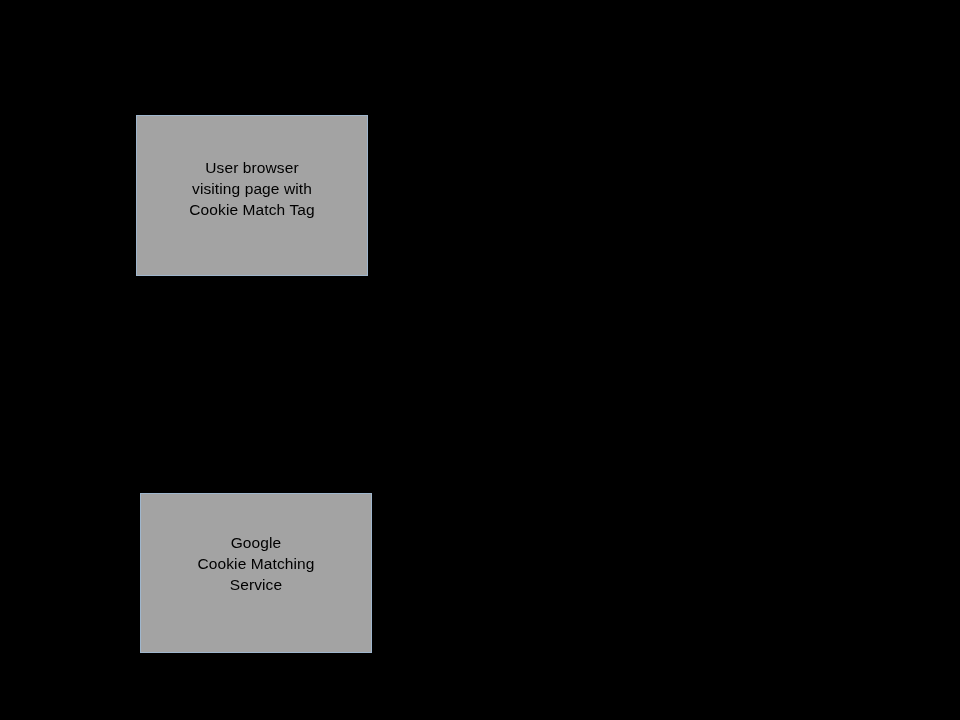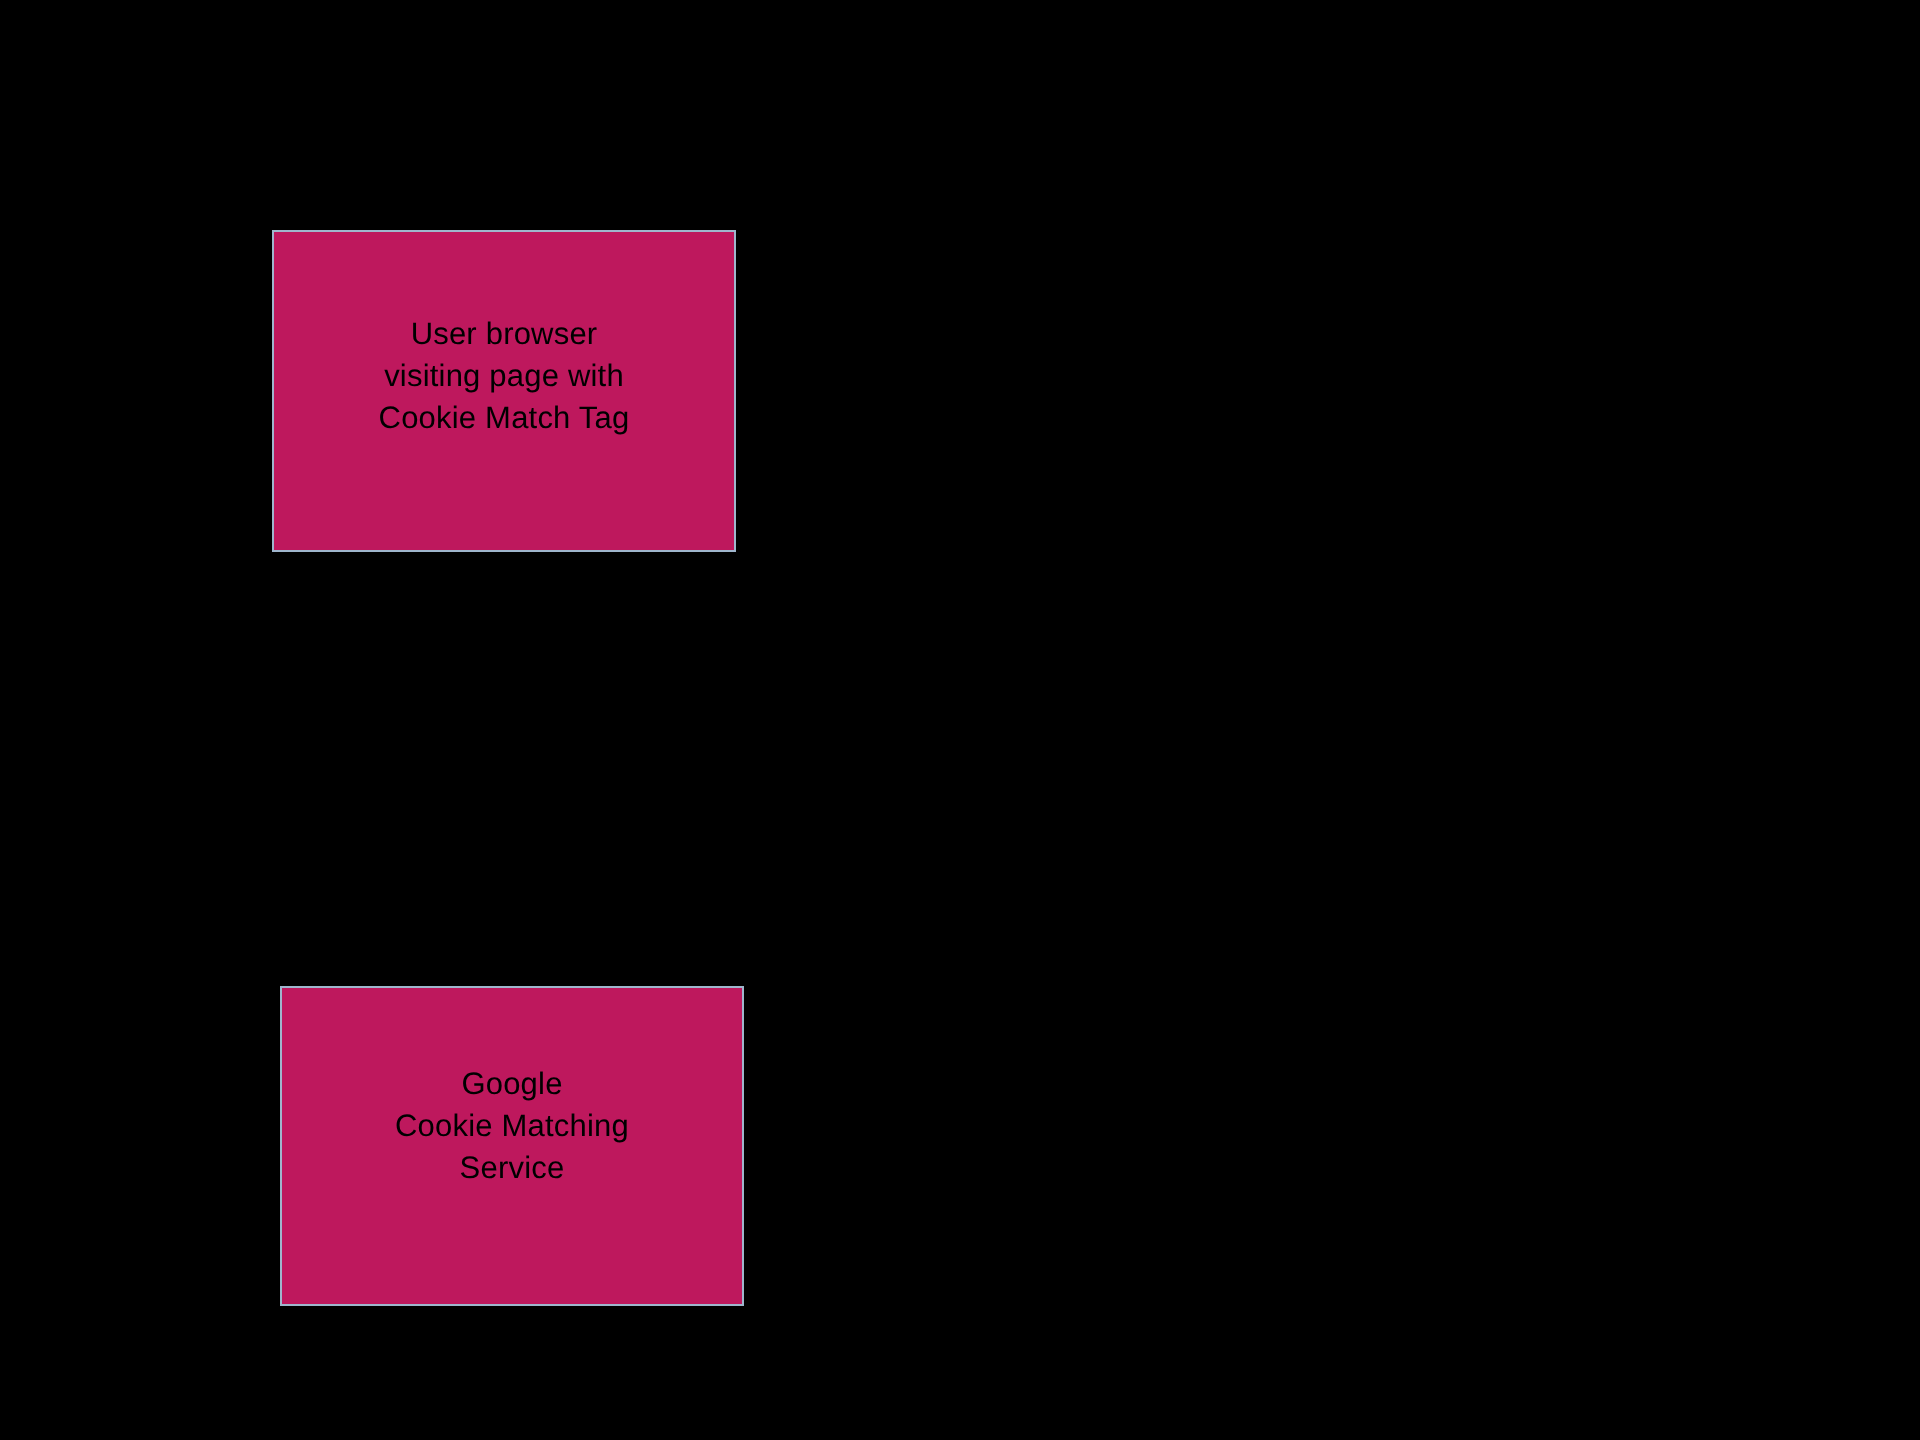--- a/index.html
+++ b/index.html
@@ -16,21 +16,21 @@
   }
   #canvas {
     position: relative;
     width: 960px;
     height: 720px;
     background: #000000;
   }
   .node {
     position: absolute;
     box-sizing: border-box;
-    background: #be185d;
+    background: #a3a3a3;
     border: 1px solid #9fb6cd;
     display: flex;
     align-items: center;
     justify-content: center;
   }
   .node-label {
     display: block;
     width: 100%;
     text-align: center;
     color: #000000;

